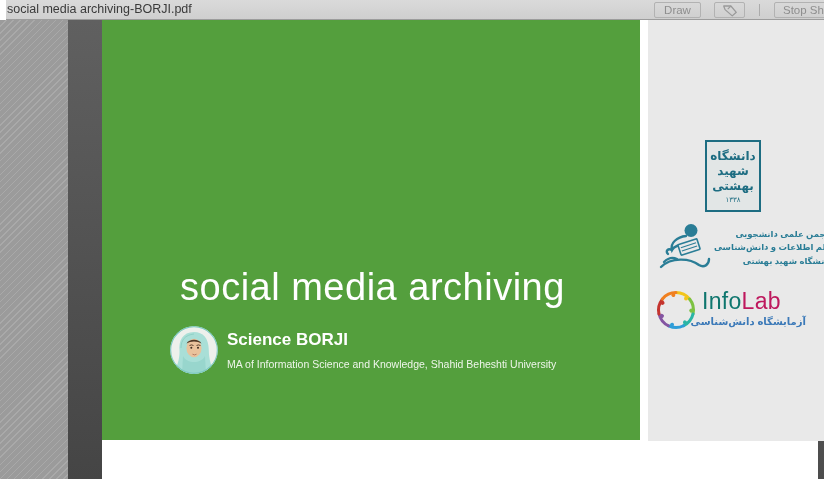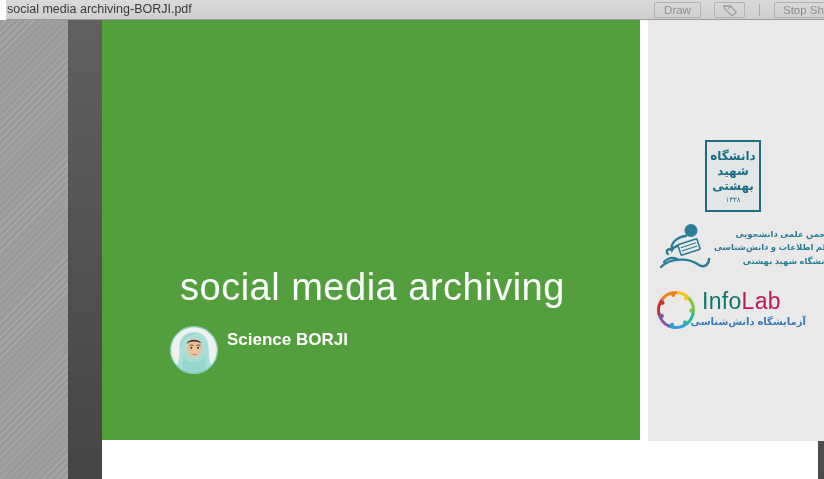--- a/index.html
+++ b/index.html
@@ -112,20 +112,21 @@
               <path d="M26.5 19.5 q2 -1.2 4 0" stroke="#4f3826" stroke-width=".9" fill="none"></path>
               <circle cx="21.3" cy="21.7" r="1" fill="#3a2a1e"></circle>
               <circle cx="28" cy="21.7" r="1" fill="#3a2a1e"></circle>
               <path d="M22.5 28.2 q2 1.4 4 0" stroke="#b57b64" stroke-width="1" fill="none"></path>
               <path d="M11 22 C11 14 15 9 24 8" stroke="#8fd0c6" stroke-width="1" fill="none"></path>
             </g>
             <circle cx="24" cy="24" r="23.4" fill="none" stroke="#7cc9bf" stroke-width="1.2"></circle>
           </svg>
         </div>
         <div class="author-name">Science BORJI</div>
+        <div class="author-aff">MA of Information Science and Knowledge, Shahid Beheshti University</div>
       </div>
 
       <div class="slide-gap"></div>
 
       <div class="slide-right">
 
         <div class="sbu-seal">
           <div class="seal-text">دانشگاه شهید بهشتی</div>
           <div class="seal-year">۱۳۳۸</div>
         </div>

